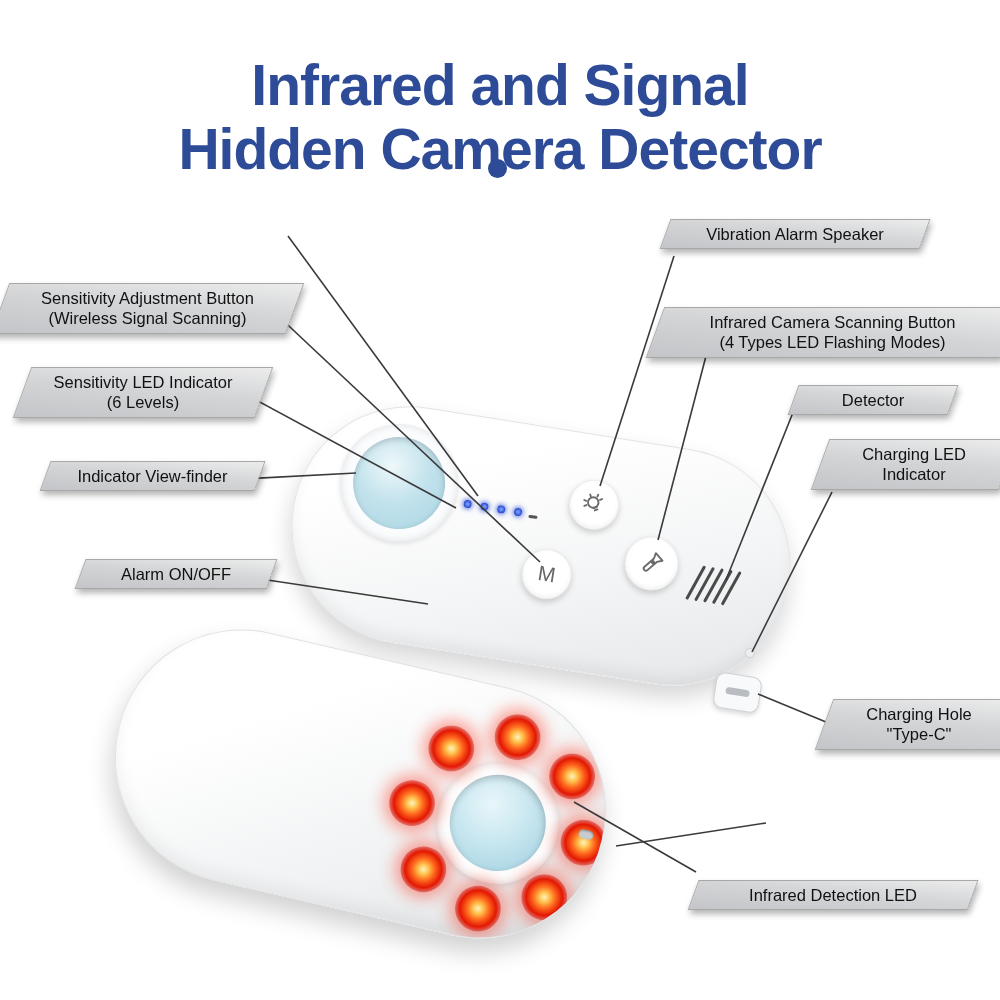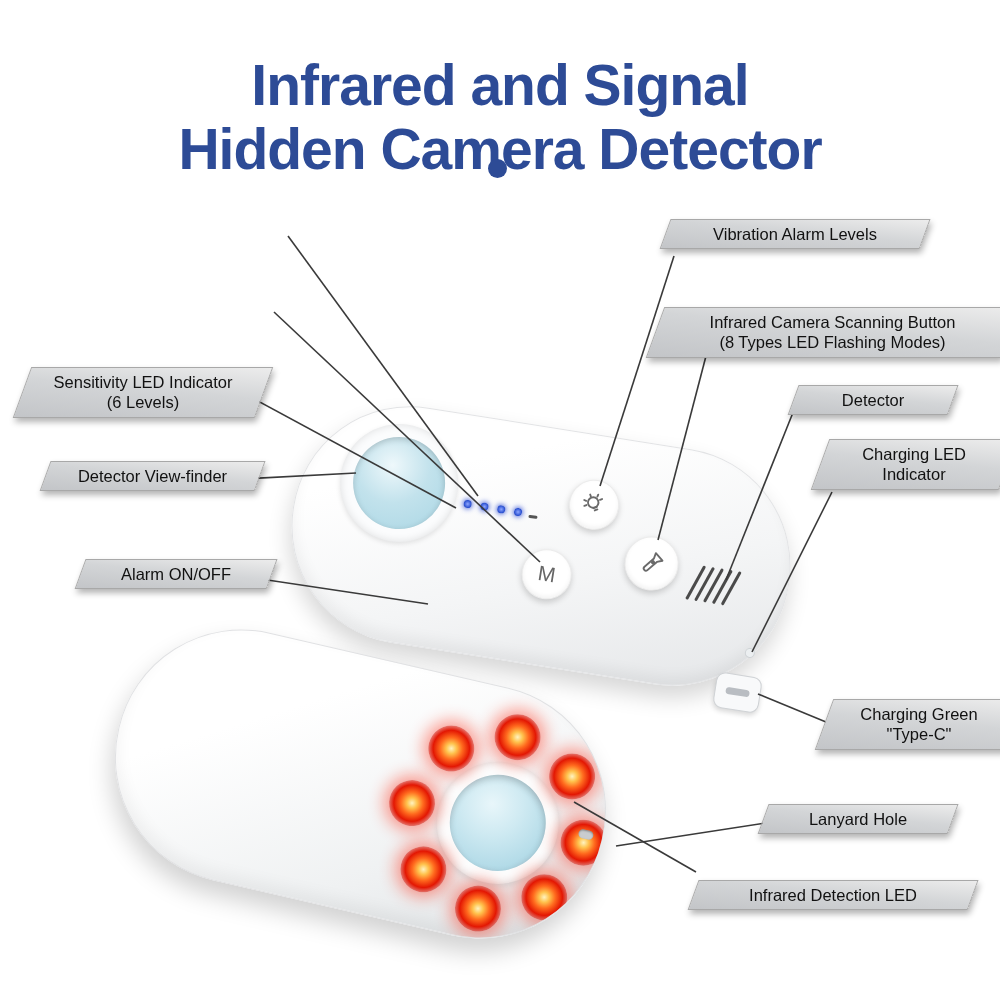--- a/index.html
+++ b/index.html
@@ -168,28 +168,29 @@
     <span class="ir-led" style="left:455px;top:110px"></span>
     <span class="ir-led" style="left:429px;top:172px"></span>
     <span class="ir-led" style="left:367px;top:198px"></span>
     <span class="ir-led" style="left:305px;top:172px"></span>
     <span class="ir-led" style="left:279px;top:110px"></span>
     <span class="ir-led" style="left:305px;top:48px"></span>
 
     <span class="lanyard-slot"></span>
   </div>
 
+  <div class="label" style="left:0px;top:283px;width:275px"><span>Sensitivity Adjustment Button
+(Wireless Signal Scanning)</span></div>
   <div class="label" style="left:22px;top:367px;width:222px"><span>Sensitivity LED Indicator
 (6 Levels)</span></div>
-  <div class="label" style="left:45px;top:461px;width:195px"><span>Detector View-finder</span></div>
+  <div class="label" style="left:45px;top:461px;width:195px"><span>Indicator View-finder</span></div>
   <div class="label" style="left:80px;top:559px;width:172px"><span>Alarm ON/OFF</span></div>
-  <div class="label" style="left:665px;top:219px;width:240px"><span>Vibration Alarm Levels</span></div>
+  <div class="label" style="left:665px;top:219px;width:240px"><span>Vibration Alarm Speaker</span></div>
   <div class="label" style="left:655px;top:307px;width:335px"><span>Infrared Camera Scanning Button
-(8 Types LED Flashing Modes)</span></div>
+(4 Types LED Flashing Modes)</span></div>
   <div class="label" style="left:793px;top:385px;width:140px"><span>Detector</span></div>
   <div class="label" style="left:820px;top:439px;width:168px"><span>Charging LED
 Indicator</span></div>
-  <div class="label" style="left:824px;top:699px;width:170px"><span>Charging Green
+  <div class="label" style="left:824px;top:699px;width:170px"><span>Charging Hole
 "Type-C"</span></div>
-  <div class="label" style="left:763px;top:804px;width:170px"><span>Lanyard Hole</span></div>
   <div class="label" style="left:693px;top:880px;width:260px"><span>Infrared Detection LED</span></div>
 
 </div>
 
 </body></html>

